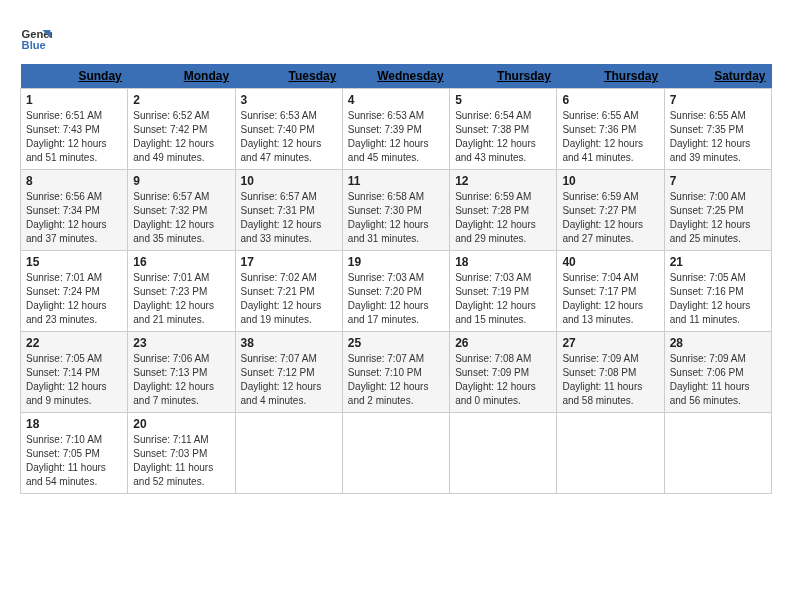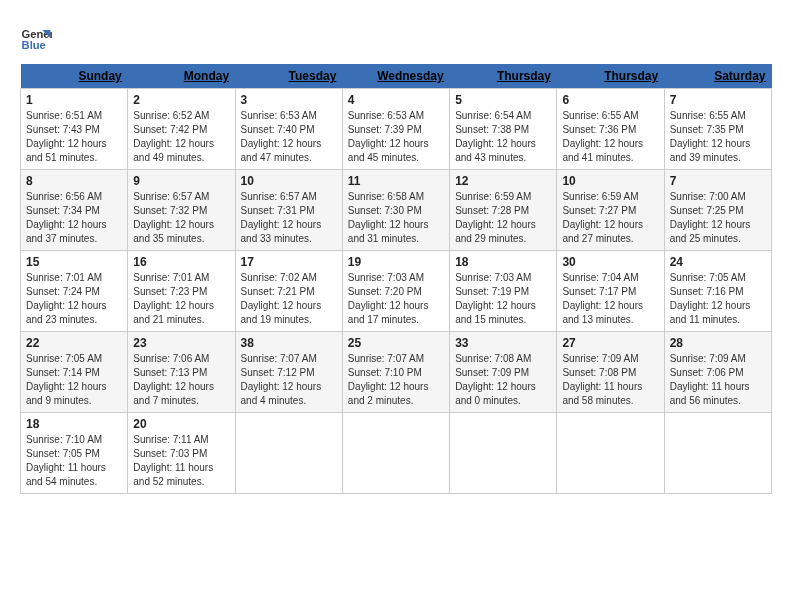--- a/index.html
+++ b/index.html
@@ -188,25 +188,25 @@
           </td>
           <td>
             <span class="day-num">19</span>
 <div class="day-info">Sunrise: 7:03 AM<br>Sunset: 7:20 PM<br>Daylight: 12 hours and 17 minutes.</div>
           </td>
           <td>
             <span class="day-num">18</span>
 <div class="day-info">Sunrise: 7:03 AM<br>Sunset: 7:19 PM<br>Daylight: 12 hours and 15 minutes.</div>
           </td>
           <td>
-            <span class="day-num">30</span>
+            <span class="day-num">40</span>
 <div class="day-info">Sunrise: 7:04 AM<br>Sunset: 7:17 PM<br>Daylight: 12 hours and 13 minutes.</div>
           </td>
           <td>
-            <span class="day-num">24</span>
+            <span class="day-num">21</span>
 <div class="day-info">Sunrise: 7:05 AM<br>Sunset: 7:16 PM<br>Daylight: 12 hours and 11 minutes.</div>
           </td>
         </tr>
         <tr>
           <td>
             <span class="day-num">22</span>
 <div class="day-info">Sunrise: 7:05 AM<br>Sunset: 7:14 PM<br>Daylight: 12 hours and 9 minutes.</div>
           </td>
           <td>
             <span class="day-num">23</span>
@@ -214,21 +214,21 @@
           </td>
           <td>
             <span class="day-num">38</span>
 <div class="day-info">Sunrise: 7:07 AM<br>Sunset: 7:12 PM<br>Daylight: 12 hours and 4 minutes.</div>
           </td>
           <td>
             <span class="day-num">25</span>
 <div class="day-info">Sunrise: 7:07 AM<br>Sunset: 7:10 PM<br>Daylight: 12 hours and 2 minutes.</div>
           </td>
           <td>
-            <span class="day-num">33</span>
+            <span class="day-num">26</span>
 <div class="day-info">Sunrise: 7:08 AM<br>Sunset: 7:09 PM<br>Daylight: 12 hours and 0 minutes.</div>
           </td>
           <td>
             <span class="day-num">27</span>
 <div class="day-info">Sunrise: 7:09 AM<br>Sunset: 7:08 PM<br>Daylight: 11 hours and 58 minutes.</div>
           </td>
           <td>
             <span class="day-num">28</span>
 <div class="day-info">Sunrise: 7:09 AM<br>Sunset: 7:06 PM<br>Daylight: 11 hours and 56 minutes.</div>
           </td>

